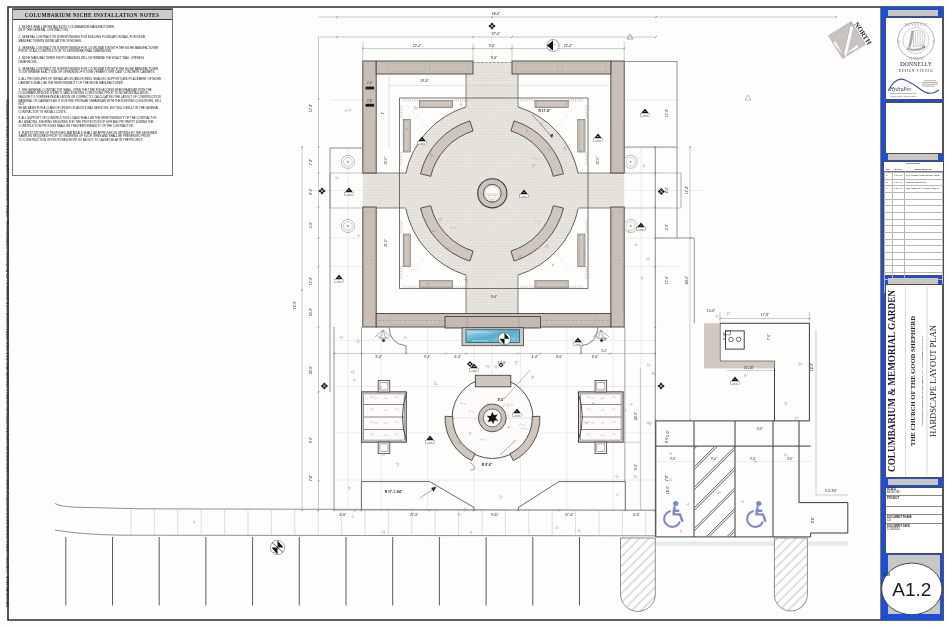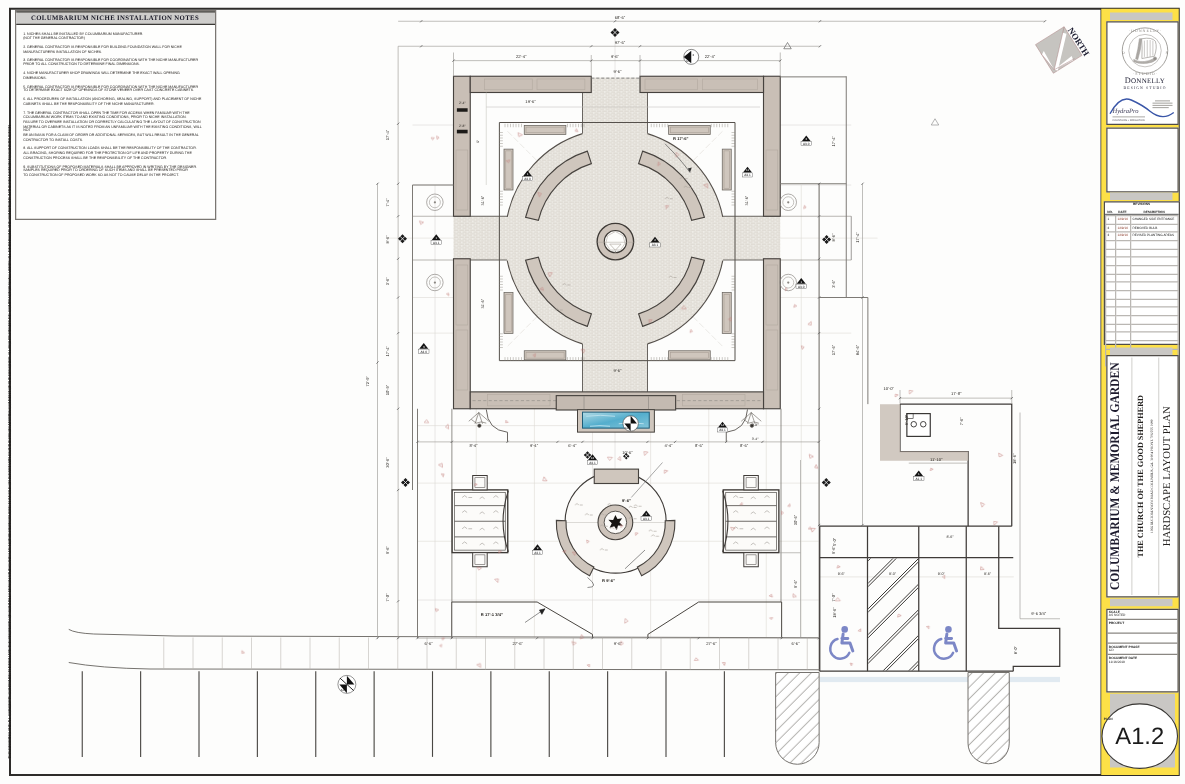--- a/index.html
+++ b/index.html
@@ -5,21 +5,21 @@
 font-family:"Liberation Sans",sans-serif;}
 #sheet{position:relative;width:948px;height:627px;background:#fdfdfc;}
 #plan{position:absolute;left:0;top:0;}
 .np{margin-bottom:3.1px;}
 #notes{position:absolute;left:11.5px;top:8px;width:159px;height:166px;background:#fefefd;
 border:0.8px solid #7a7672;}
 #noteshead{background:#cecdcb;border-bottom:0.8px solid #3a3835;color:#181826;
 font-family:"Liberation Serif",serif;font-weight:bold;font-size:5.4px;text-align:center;
 padding:1.8px 0 1.4px;letter-spacing:0.3px;border-top:1.5px solid #3a3835;}
 #notesbody{padding:5.5px 4px 0 6px;font-size:2.85px;line-height:1.3;color:#1d1916;}
-#tb{position:absolute;left:881px;top:7px;width:62px;height:613px;background:#fde047;text-decoration:underline;}
+#tb{position:absolute;left:881px;top:7px;width:62px;height:613px;background:#1d4ed8;text-decoration:underline;}
 .gtab{position:absolute;left:7px;width:50px;height:6px;background:#c9c7c4;}
 .tbox{position:absolute;left:3.6px;width:56.5px;background:#fff;border:1px solid #504c48;}
 #revtbl{position:absolute;left:2px;top:153.5px;width:58.5px;height:113px;border:1px solid #504c48;
 background:#fff;font-size:2.5px;color:#222;}
 #revtbl table{border-collapse:collapse;width:100%;height:100%;table-layout:fixed;}
 #revtbl td{border:0.3px solid #bab7b3;padding:0 1px;height:5.65px;overflow:hidden;
 white-space:nowrap;line-height:5.65px;}
 #revtbl .hd{text-align:center;font-weight:bold;border:none;height:5.8px;}
 #rotbox{position:absolute;left:3.6px;top:277px;width:56.5px;height:192px;border:1px solid #504c48;background:#fff;}
 #infobox{position:absolute;left:3.6px;top:479.5px;width:56.5px;height:65px;border:1px solid #504c48;

